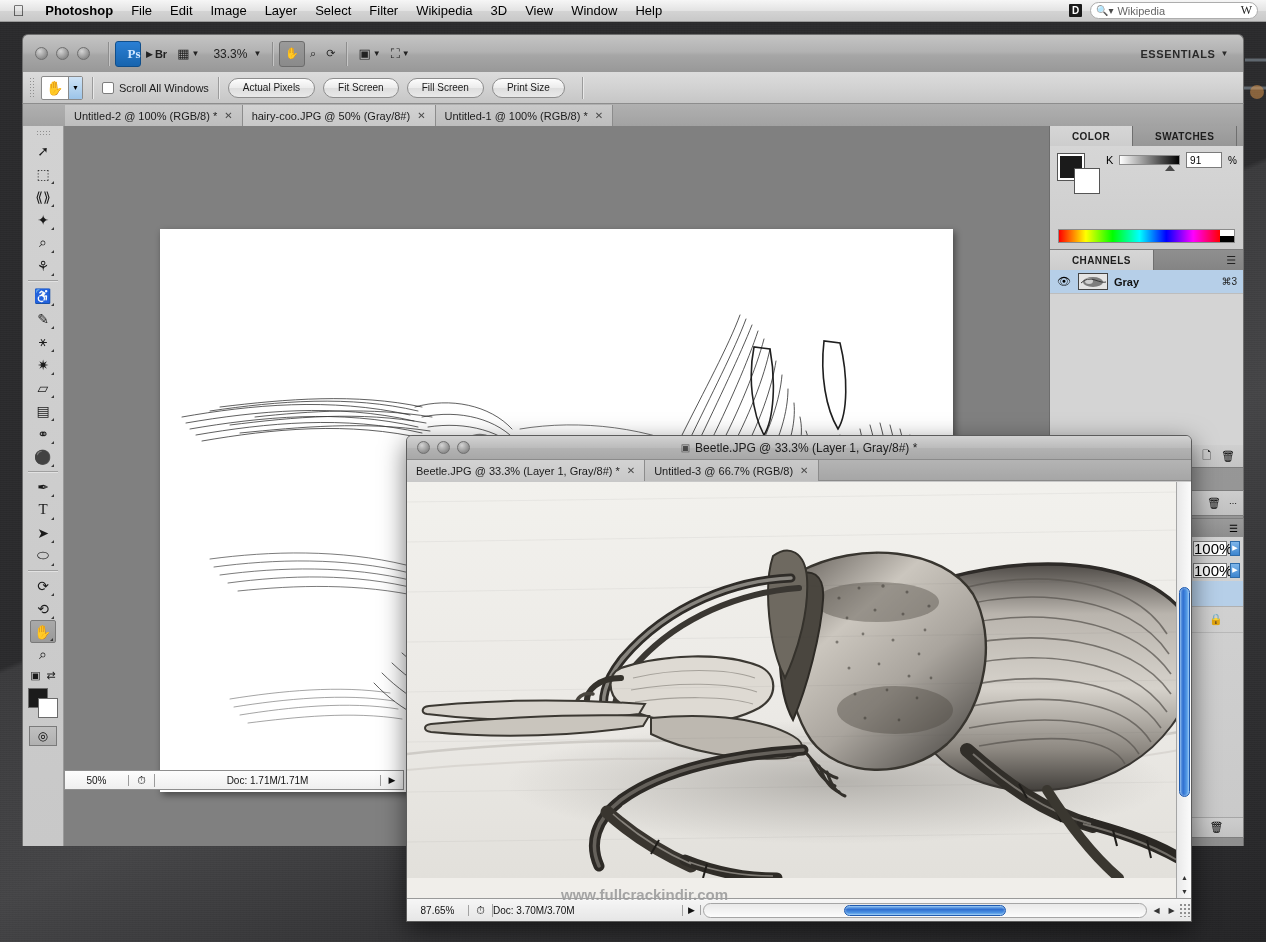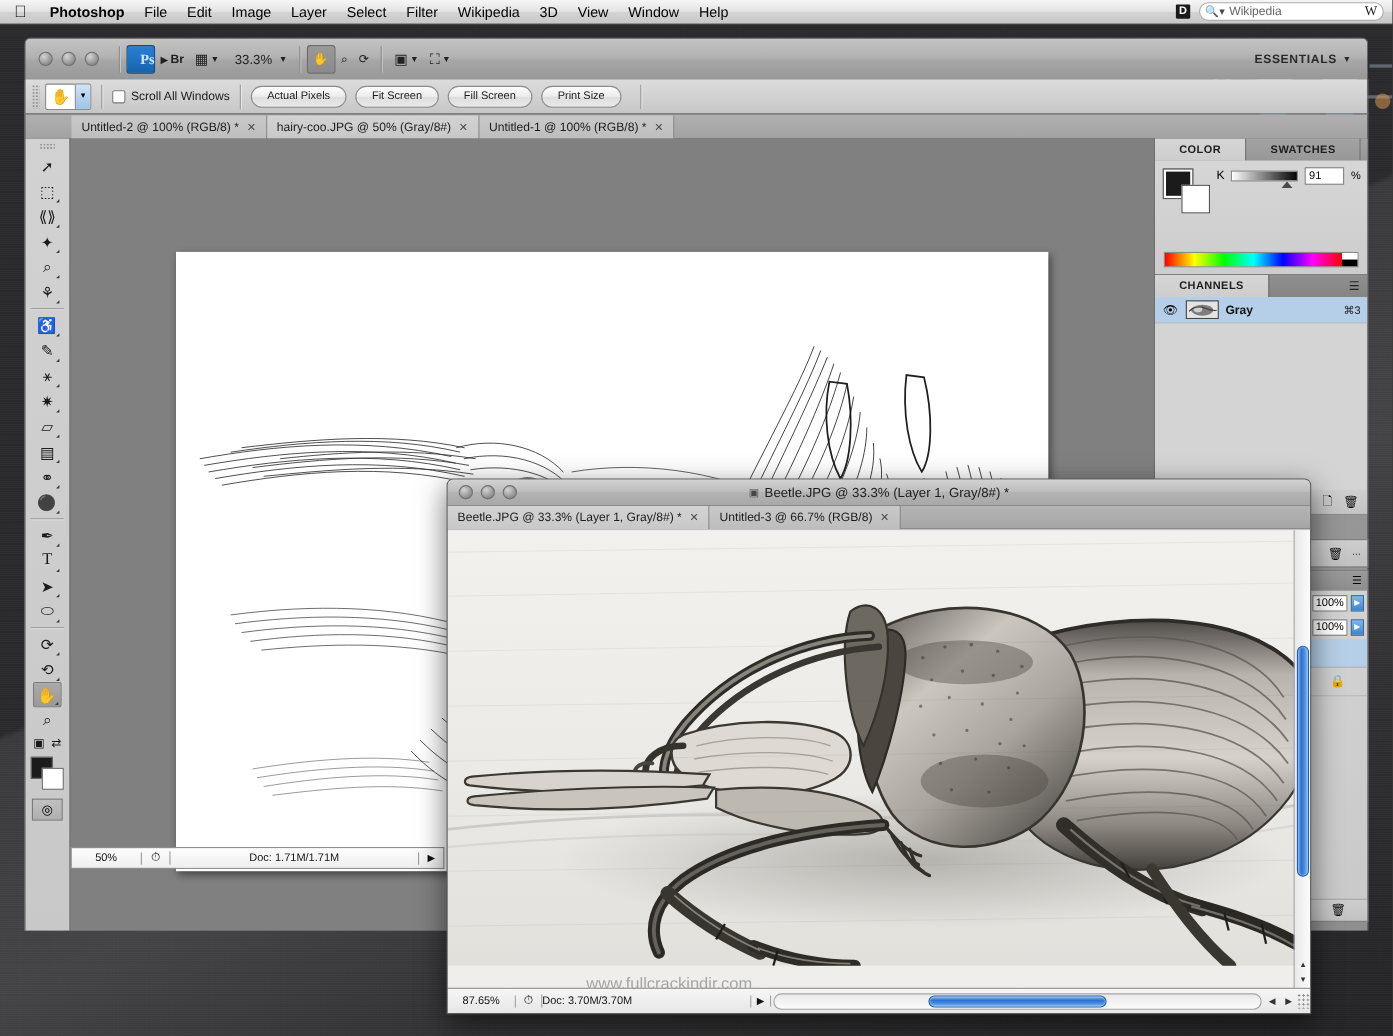--- a/index.html
+++ b/index.html
@@ -268,21 +268,21 @@
   #layers-panel {
     position:absolute; left:1189px; top:518px; width:55px; height:320px;
     background:linear-gradient(180deg,#d3d3d3,#c9c9c9);
     border:1px solid #7e7e7e; overflow:hidden; z-index:14;
   }
   .lp-head { height:18px; background:linear-gradient(180deg,#9a9a9a,#8d8d8d);
              display:flex; justify-content:flex-end; align-items:center;
              padding-right:5px; font-size:10px; }
   .lp-row { display:flex; align-items:center; height:22px; gap:3px; padding:0 3px; font-size:10px; }
   .lp-field { width:34px; height:15px; background:#fff; border:1px solid #7b7b7b;
-              font-size:10px; line-height:14px; text-align:center; }
+              font-size:15px; line-height:14px; text-align:center; }
   .lp-arrow { width:13px; height:15px; background:linear-gradient(180deg,#7fb6ea,#3d85cf);
               border:1px solid #2f6ba8; font-size:7px; color:#fff;
               display:flex; align-items:center; justify-content:center; }
   .lp-layer { height:26px; background:#b6cfe8; border-bottom:1px solid #b0b0b0; }
   .lp-lockrow { height:26px; display:flex; align-items:center;
                 justify-content:center; font-size:11px; border-bottom:1px solid #b8b8b8; }
   #layers-trash { position:absolute; left:0; bottom:0; width:100%; height:20px;
     background:linear-gradient(180deg,#cdcdcd,#c2c2c2); border-top:1px solid #a6a6a6;
     display:flex; align-items:center; justify-content:center; gap:10px; font-size:11px; }
   #hist-strip { position:absolute; left:1189px; top:490px; width:55px; height:26px;
@@ -349,24 +349,25 @@
   .aqua-thumb-h { position:absolute; top:1px; height:11px; border-radius:6px;
     background:linear-gradient(180deg,#7fb9f0,#2f6fd0 40%,#4e95e4 75%,#86c0f3);
     border:1px solid #1f5bb0; box-shadow:inset 0 0 2px rgba(255,255,255,.7); }
   #float-statusbar .hbtns { width:30px; display:flex; justify-content:space-around;
     font-size:8px; color:#333; }
   #float-statusbar .grip2 { width:14px; height:14px;
     background-image:radial-gradient(circle,#8f8f8f 1px, transparent 1px);
     background-size:4px 4px; }
 
   #watermark {
-    position:absolute; left:533px; top:886px; z-index:40;
+    position:absolute; left:561px; top:886px; z-index:40;
     font-size:15px; color:rgba(150,150,150,.85);
     font-family:"Liberation Sans", sans-serif; pointer-events:none;
     text-shadow:0 1px 1px rgba(255,255,255,.35);
+    font-weight:bold;
   }
 </style>
 </head>
 <body>
 
 <div id="desktop">
   <div id="desktop-noise"></div>
 </div>
 
 <div id="wallpaper-motif">

